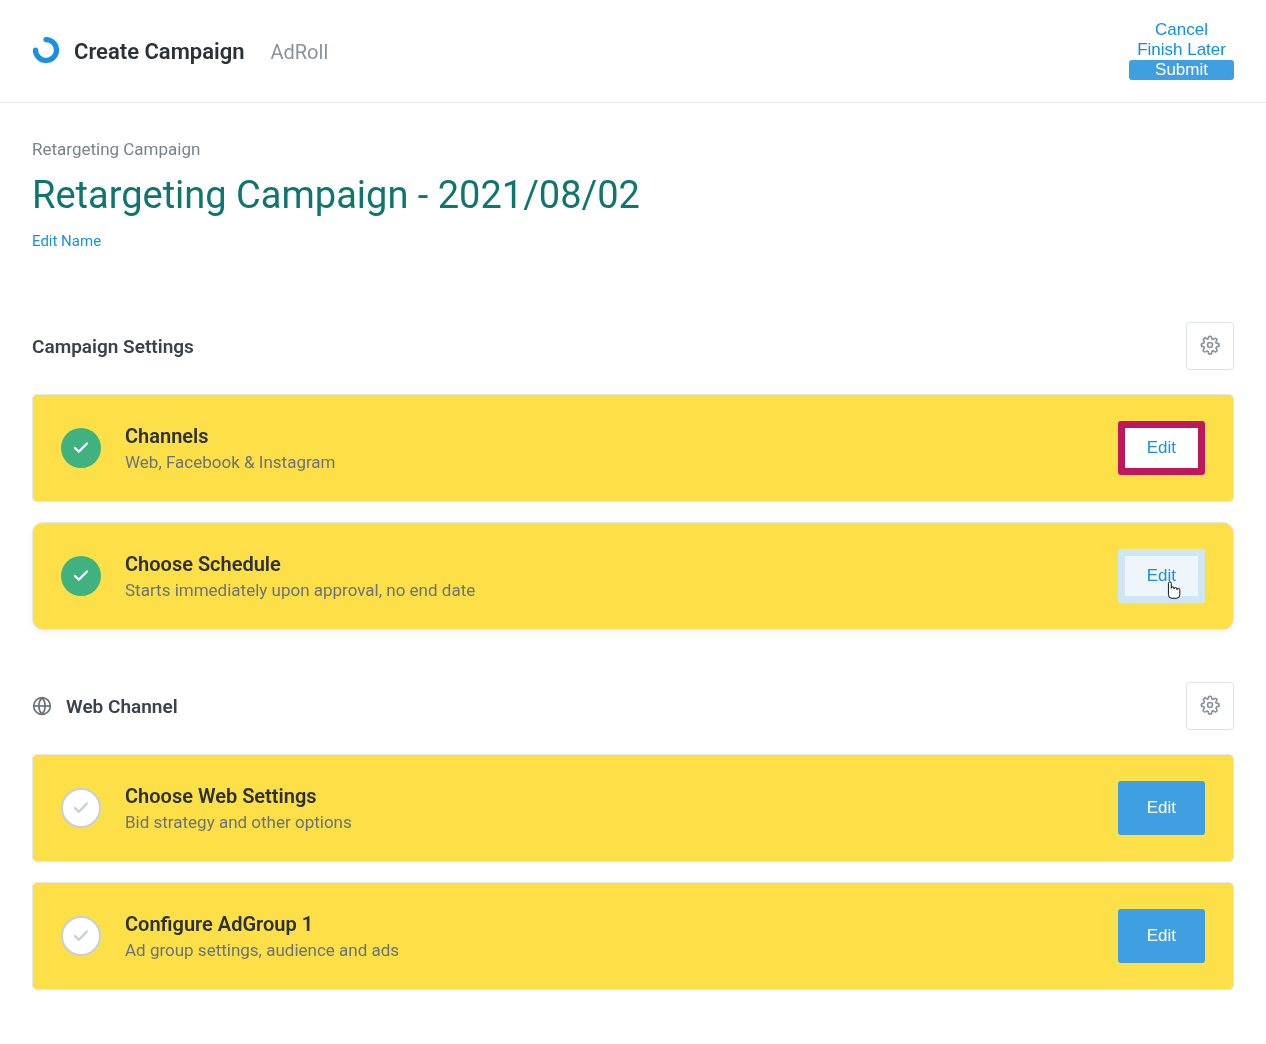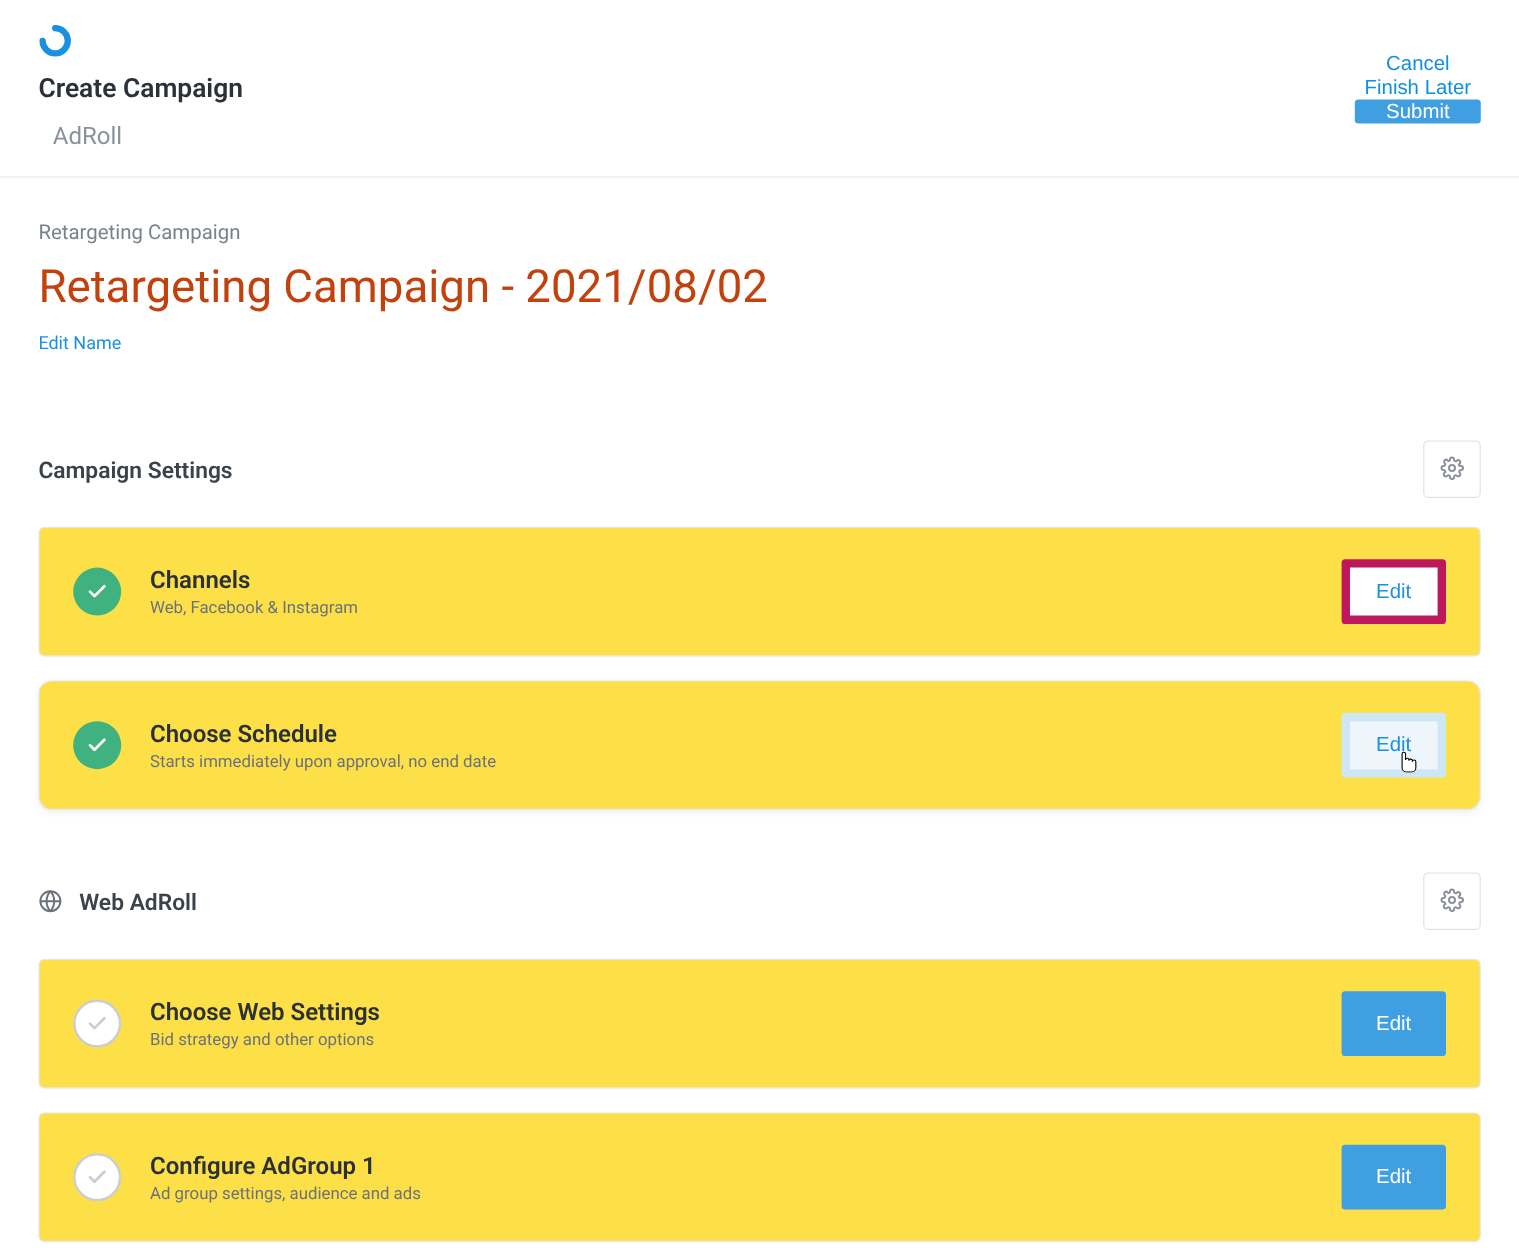--- a/index.html
+++ b/index.html
@@ -12,23 +12,22 @@
   
   .header {
     display: flex;
     align-items: center;
     justify-content: space-between;
     padding: 20px 32px 22px 32px;
     border-bottom: 1px solid #e6e8eb;
   }
   .header-left {
     display: flex;
-    align-items: flex-start;
+    align-items: flex-end;
     gap: 14px;
-    flex-direction: column;
   }
   .logo {
     width: 28px;
     height: 28px;
     display: inline-flex;
     align-items: center;
     justify-content: center;
   }
   .logo svg { width: 28px; height: 28px; }
   .header-title {
@@ -69,21 +68,21 @@
     padding: 36px 32px;
   }
   .breadcrumb {
     color: #7a828b;
     font-size: 17px;
     margin-bottom: 14px;
   }
   .page-title {
     font-size: 38px;
     font-weight: 400;
-    color: #c2410c;
+    color: #0f766e;
     margin-bottom: 14px;
   }
   .edit-name {
     color: #1a90e0;
     font-size: 15px;
     text-decoration: none;
     cursor: pointer;
   }
   
   .section {
@@ -158,21 +157,21 @@
   }
   .status-badge svg { width: 18px; height: 18px; }
   .card-body { flex: 1; }
   .card-title {
     font-size: 20px;
     font-weight: 600;
     color: #2b3137;
     margin-bottom: 4px;
   }
   .card-desc {
-    font-size: 14px;
+    font-size: 17px;
     color: #6b727a;
   }
   .edit-btn {
     border: 7px solid #be185d;
     background: #fff;
     color: #1a90e0;
     font-size: 17px;
     font-weight: 500;
     padding: 10px 22px;
     border-radius: 3px;
@@ -272,21 +271,21 @@
   <div class="section" style="margin-top:52px">
     <div class="section-header">
       <div class="section-title-wrap">
         <span class="section-icon">
           <svg width="20" height="20" viewBox="0 0 24 24" fill="none" stroke="currentColor" stroke-width="2">
             <circle cx="12" cy="12" r="10"></circle>
             <line x1="2" y1="12" x2="22" y2="12"></line>
             <path d="M12 2a15 15 0 0 1 0 20 M12 2a15 15 0 0 0 0 20"></path>
           </svg>
         </span>
-        <span class="section-title">Web AdRoll</span>
+        <span class="section-title">Web Channel</span>
       </div>
       <button class="gear-btn">
         <span>
           <svg width="20" height="20" viewBox="0 0 24 24" fill="none" stroke="currentColor" stroke-width="2">
             <circle cx="12" cy="12" r="3"></circle>
             <path d="M19.4 15a1.65 1.65 0 0 0 .33 1.82l.06.06a2 2 0 1 1-2.83 2.83l-.06-.06a1.65 1.65 0 0 0-1.82-.33 1.65 1.65 0 0 0-1 1.51V21a2 2 0 0 1-4 0v-.09a1.65 1.65 0 0 0-1-1.51 1.65 1.65 0 0 0-1.82.33l-.06.06a2 2 0 1 1-2.83-2.83l.06-.06A1.65 1.65 0 0 0 5.1 15a1.65 1.65 0 0 0-1.51-1H3.5a2 2 0 0 1 0-4h.09a1.65 1.65 0 0 0 1.51-1 1.65 1.65 0 0 0-.33-1.82l-.06-.06a2 2 0 1 1 2.83-2.83l.06.06A1.65 1.65 0 0 0 9 5.1a1.65 1.65 0 0 0 1-1.51V3.5a2 2 0 0 1 4 0v.09c0 .66.39 1.26 1 1.51a1.65 1.65 0 0 0 1.82-.33l.06-.06a2 2 0 1 1 2.83 2.83l-.06.06A1.65 1.65 0 0 0 18.9 9c.25.61.85 1 1.51 1H21a2 2 0 0 1 0 4h-.09c-.66 0-1.26.39-1.51 1z"></path>
           </svg>
         </span>
       </button>
     </div>

